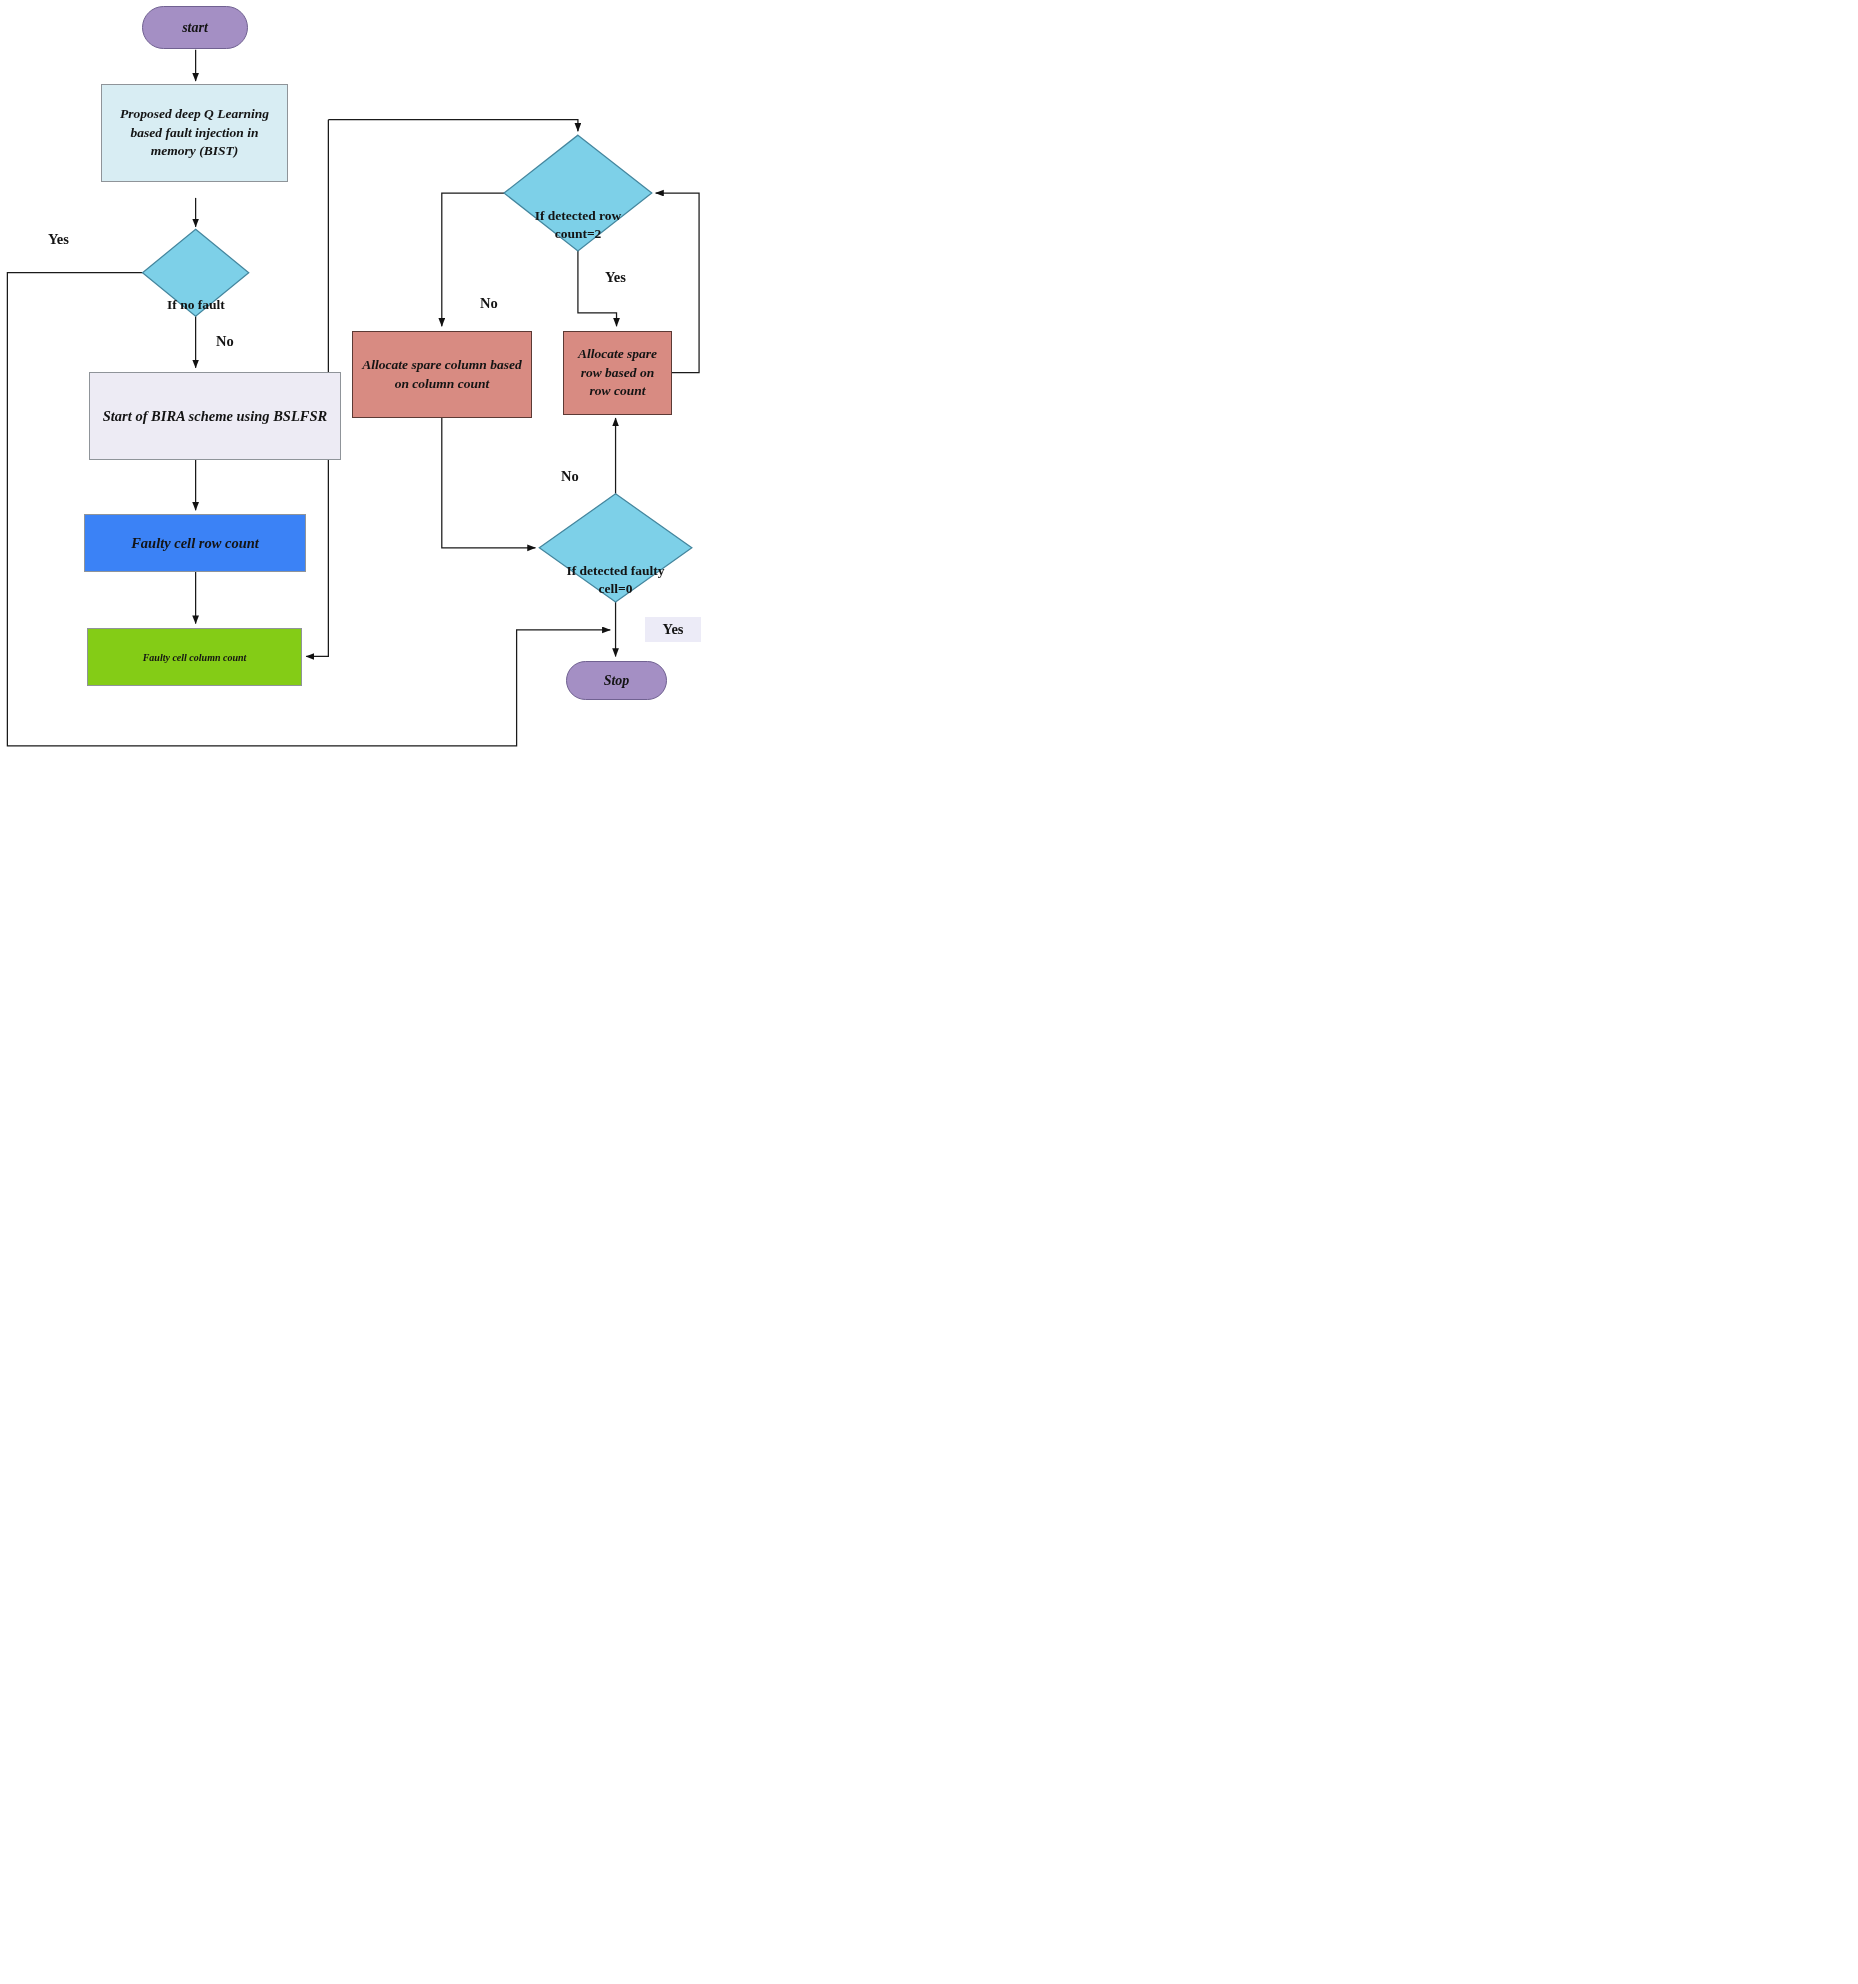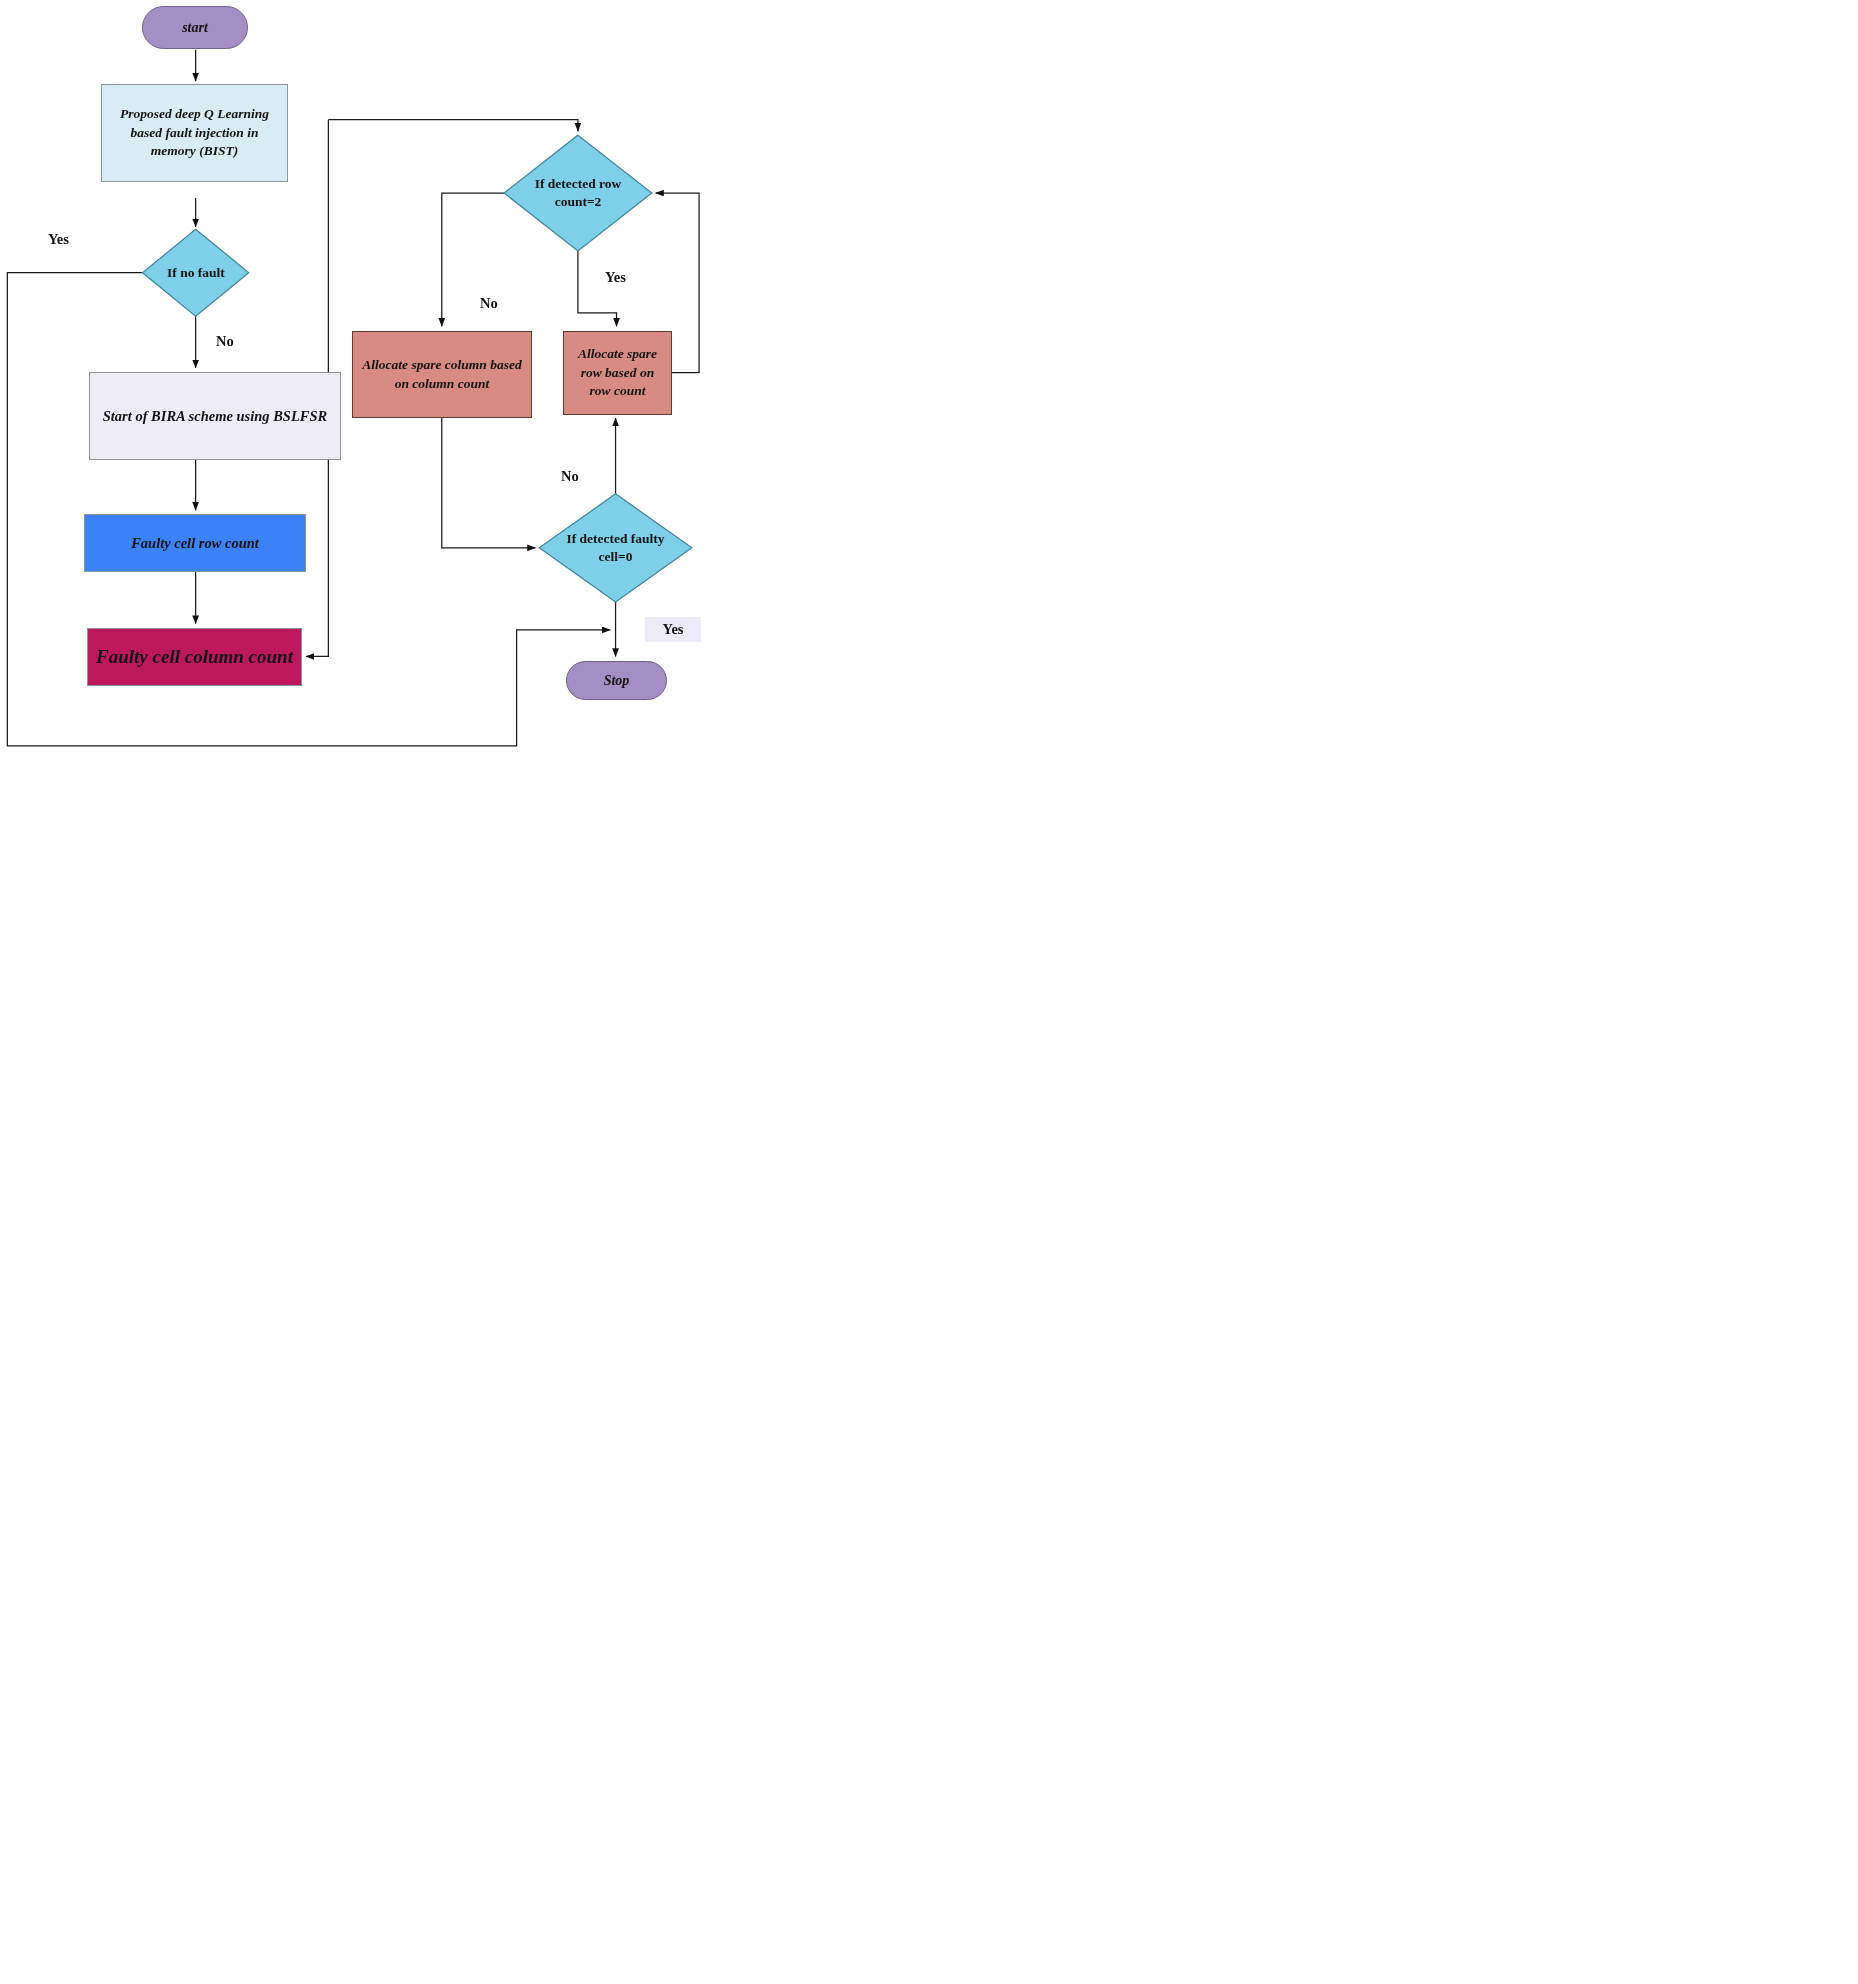--- a/index.html
+++ b/index.html
@@ -6,24 +6,24 @@
   body{font-family:"Liberation Serif","DejaVu Serif",serif;}
   #canvas{position:relative;width:705px;height:753px;background:#ffffff;overflow:hidden;}
   #wires{position:absolute;left:0;top:0;width:705px;height:753px;z-index:0;}
   .node{position:absolute;box-sizing:border-box;display:flex;align-items:center;justify-content:center;
         text-align:center;font-weight:bold;color:#141414;z-index:2;font-style:italic;}
   .pill{background:#a48fc4;border:1.4px solid #706191;border-radius:23px;font-size:14px;}
   .rect{border:1.2px solid #8f9499;}
   .bist{background:#d8edf3;font-size:13.5px;line-height:1.4;padding:2.9px 10.6px;}
   .bira{background:#edebf4;font-size:14.5px;line-height:1.4;padding:1.9px 9.7px;}
   .green{background:#3b82f6;font-size:14.5px;}
-  .peach{background:#be185d;font-size:19px;}
+  .peach{background:#84cc16;font-size:10px;}
   .red{background:#d88b82;border:1.4px solid #5c3a35;font-size:13.5px;line-height:1.4;padding:1.9px 6.8px;}
   .dlabel{position:absolute;display:flex;align-items:center;justify-content:center;text-align:center;
-          font-weight:bold;color:#141414;font-size:13.5px;line-height:1.3;z-index:2;}
+          font-weight:bold;color:#141414;font-size:13.5px;line-height:1.3;z-index:2;margin-top:32px;}
   .edge-label{position:absolute;font-weight:bold;color:#141414;font-size:14.5px;z-index:2;}
   .edge-label.boxed{background:#ecebf7;display:flex;align-items:center;justify-content:center;}
 </style>
 </head>
 <body>
 
 <div id="canvas">
 
   <svg id="wires" viewBox="0 0 1460 1560" xmlns="http://www.w3.org/2000/svg">
     <defs>

